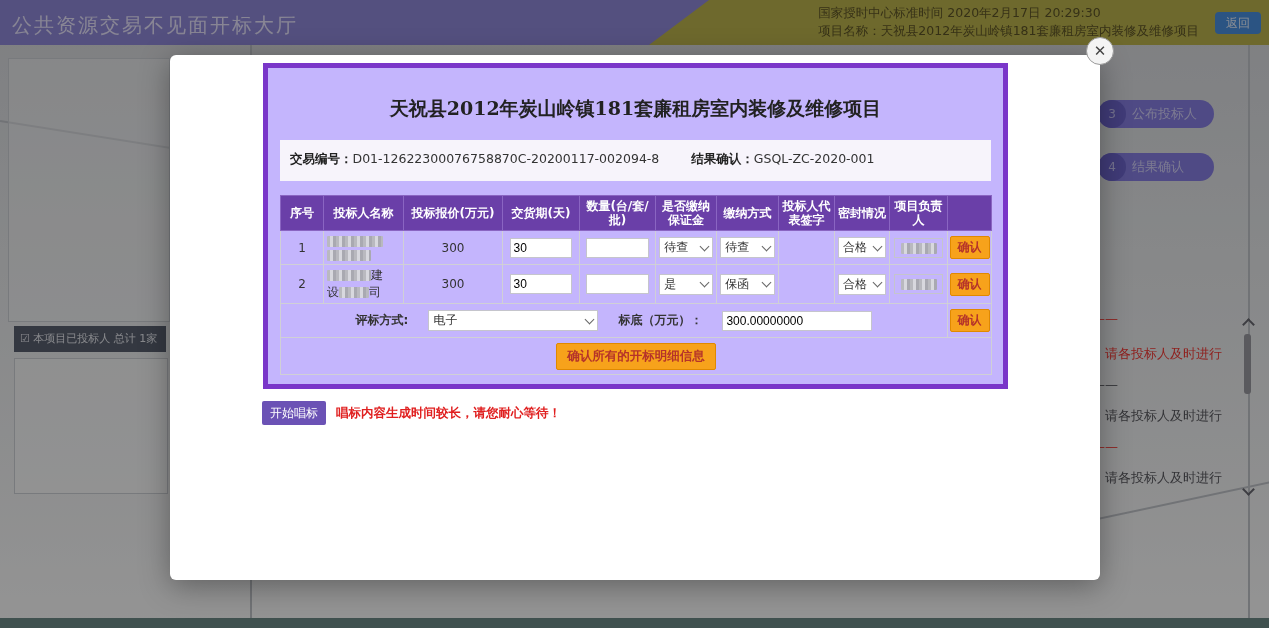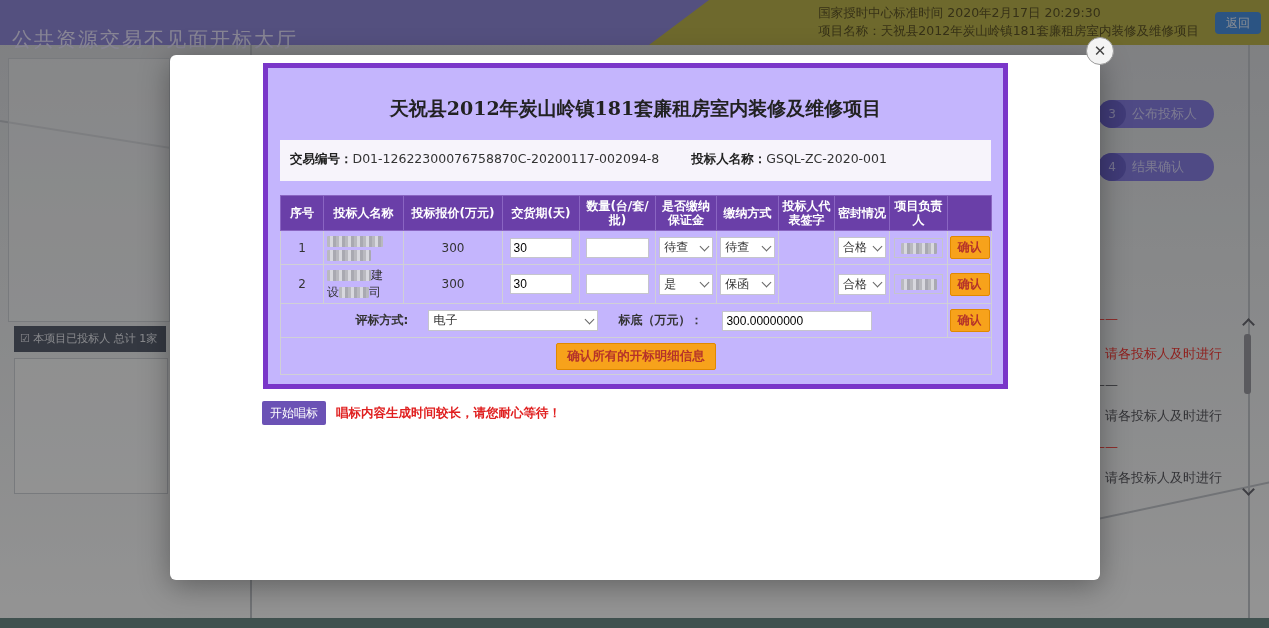--- a/index.html
+++ b/index.html
@@ -7,21 +7,21 @@
   .page{position:relative;width:1269px;height:628px;background:#eef0f2;overflow:hidden;}
 
   
   .bg-photo{position:absolute;inset:0;background:linear-gradient(180deg,#d9dbdf 0%,#e8eaec 40%,#f4f5f6 75%,#ffffff 100%);}
   .bg-line{position:absolute;background:#c3c6cc;}
   .bg-panel{position:absolute;background:rgba(255,255,255,0.55);border:1px solid #d3d5da;}
 
   
   .topbar{position:absolute;left:0;top:0;width:1269px;height:45px;background:#918adb;z-index:1;}
   .topbar-olive{position:absolute;right:0;top:0;height:45px;width:620px;background:#beb54e;clip-path:polygon(60px 0,100% 0,100% 100%,0 100%);}
-  .topbar-title{position:absolute;left:12px;top:26px;font-size:20px;color:#eae6ff;letter-spacing:2px;}
+  .topbar-title{position:absolute;left:12px;top:12px;font-size:20px;color:#eae6ff;letter-spacing:2px;}
   .topbar-info{position:absolute;right:70px;top:4px;text-align:left;color:#5e5528;font-size:12.5px;line-height:18px;}
   .btn-back{position:absolute;right:8px;top:12px;width:46px;height:22px;background:#4a91e2;border-radius:4px;color:#eaf2ff;font-size:12px;text-align:center;line-height:22px;}
 
   
   .left-photo-frame{position:absolute;left:8px;top:58px;width:160px;height:262px;background:rgba(255,255,255,0.35);border:1px solid #cfd2d8;z-index:1;}
   .left-bidders-bar{position:absolute;left:14px;top:326px;width:152px;height:26px;background:#5a6170;color:#e8eaf0;font-size:11px;line-height:26px;padding-left:6px;box-sizing:border-box;z-index:1;white-space:nowrap;overflow:hidden;}
   .left-lower-panel{position:absolute;left:14px;top:358px;width:152px;height:134px;background:rgba(255,255,255,0.55);border:1px solid #cfd2d8;z-index:1;}
 
   
   .pill{position:absolute;left:1098px;width:116px;height:28px;background:#8880e5;border-radius:14px;color:#d6d2fa;font-size:13px;line-height:28px;padding-left:34px;box-sizing:border-box;z-index:1;white-space:nowrap;}
@@ -126,21 +126,21 @@
 
   <div class="modal">
     <div class="modal-close">✕</div>
 
     <div class="frame">
       <div class="frame-title">天祝县2012年炭山岭镇181套廉租房室内装修及维修项目</div>
 
       <div class="info-block">
         <div class="info-line">
           <b>交易编号：</b><span>D01-12622300076758870C-20200117-002094-8</span><span class="info-gap"></span>
-          <b>投标人名称：</b><span>GSQL-ZC-2020-001</span>
+          <b>结果确认：</b><span>GSQL-ZC-2020-001</span>
         </div>
       </div>
 
       <table class="bid">
         <colgroup>
           <col style="width:43px">
             <col style="width:80px">
             <col style="width:99px">
             <col style="width:77px">
           <col style="width:76px">

